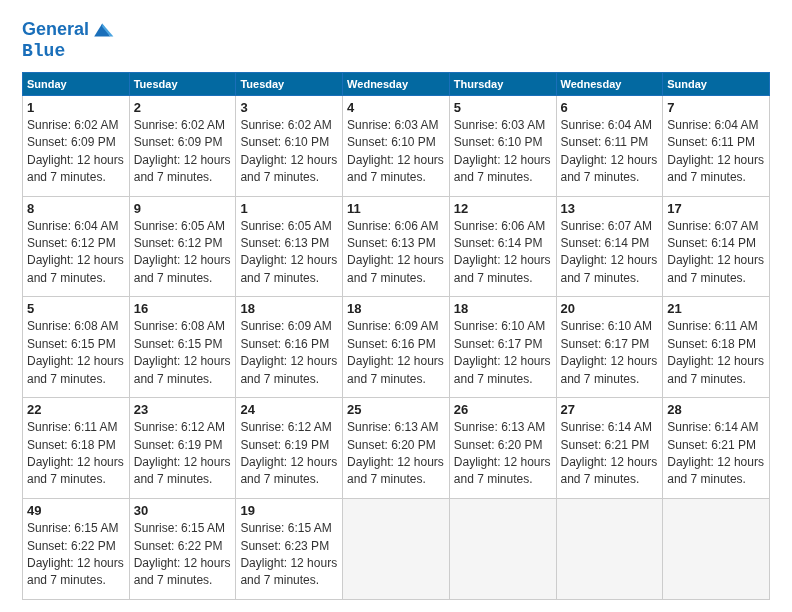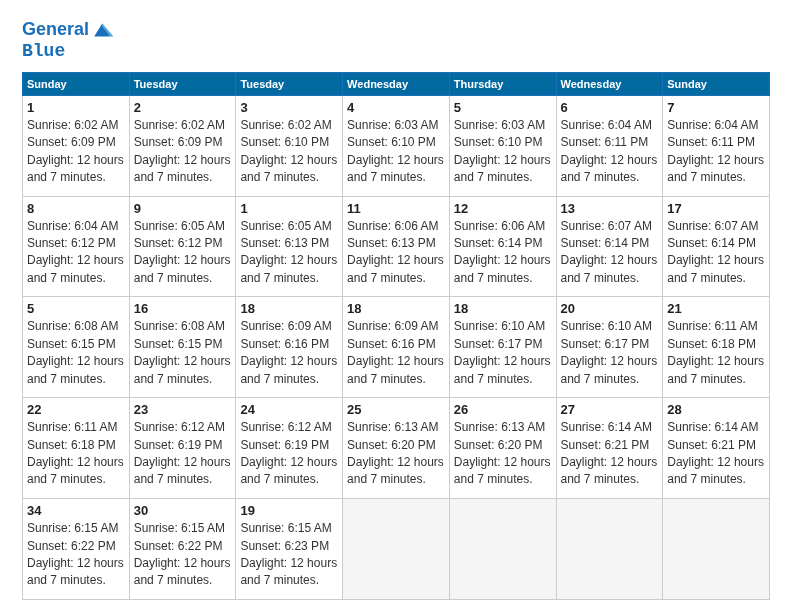--- a/index.html
+++ b/index.html
@@ -353,21 +353,21 @@
             <span class="day-num">28</span>
         <div class="day-info">
           Sunrise: 6:14 AM<br>
           Sunset: 6:21 PM<br>
           Daylight: 12 hours and 7 minutes.
         </div>
           </td>
         </tr>
         <tr>
           <td>
-            <span class="day-num">34</span>
+            <span class="day-num">49</span>
         <div class="day-info">
           Sunrise: 6:15 AM<br>
           Sunset: 6:22 PM<br>
           Daylight: 12 hours and 7 minutes.
         </div>
           </td>
           <td>
             <span class="day-num">30</span>
         <div class="day-info">
           Sunrise: 6:15 AM<br>

